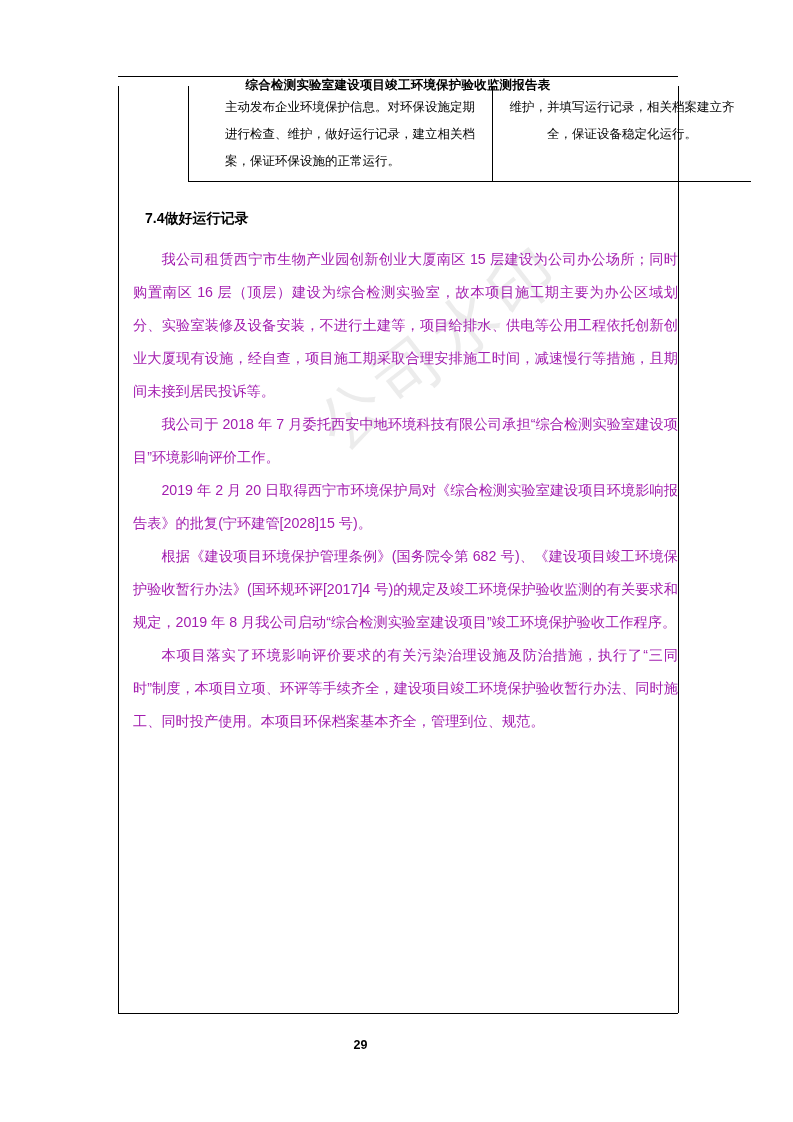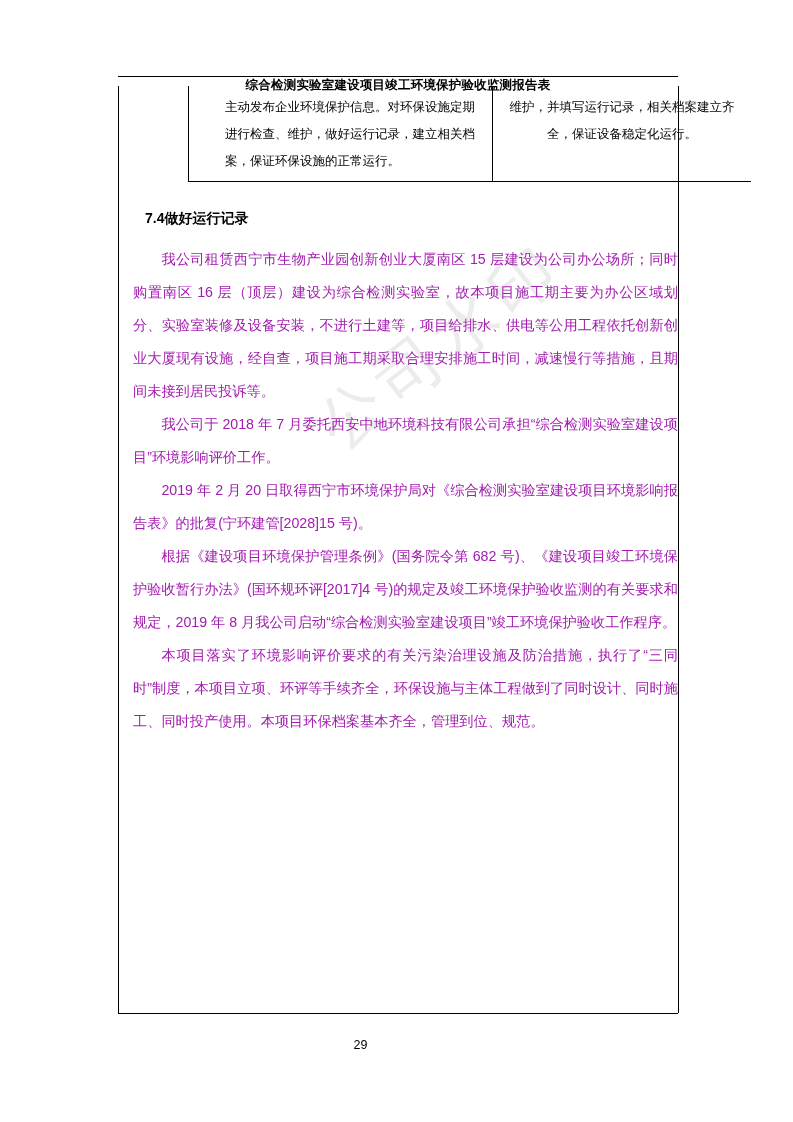--- a/index.html
+++ b/index.html
@@ -139,20 +139,21 @@
   
   .page-num {
     position: absolute;
     left: 0;
     top: 1038px;
     width: 721px;
     text-align: center;
     font-family: "Liberation Sans", "DejaVu Sans", sans-serif;
     font-size: 12.5px;
     color: #000;
+    font-weight: bold;
   }
 </style>
 </head>
 <body>
 
 <div class="page">
   <div class="page-inner">
 
     <div class="header">综合检测实验室建设项目竣工环境保护验收监测报告表</div>
     <div class="header-rule"></div>
@@ -175,19 +176,19 @@
       <span class="num">7.4</span><span>做好运行记录</span>
     </div>
 
     <div class="watermark">公司水印</div>
 
     <div class="body">
       <p>我公司租赁西宁市生物产业园创新创业大厦南区 15 层建设为公司办公场所；同时购置南区 16 层（顶层）建设为综合检测实验室，故本项目施工期主要为办公区域划分、实验室装修及设备安装，不进行土建等，项目给排水、供电等公用工程依托创新创业大厦现有设施，经自查，项目施工期采取合理安排施工时间，减速慢行等措施，且期间未接到居民投诉等。</p>
       <p>我公司于 2018 年 7 月委托西安中地环境科技有限公司承担“综合检测实验室建设项目”环境影响评价工作。</p>
       <p>2019 年 2 月 20 日取得西宁市环境保护局对《综合检测实验室建设项目环境影响报告表》的批复(宁环建管[2028]15 号)。</p>
       <p>根据《建设项目环境保护管理条例》(国务院令第 682 号)、《建设项目竣工环境保护验收暂行办法》(国环规环评[2017]4 号)的规定及竣工环境保护验收监测的有关要求和规定，2019 年 8 月我公司启动“综合检测实验室建设项目”竣工环境保护验收工作程序。</p>
-      <p>本项目落实了环境影响评价要求的有关污染治理设施及防治措施，执行了“三同时”制度，本项目立项、环评等手续齐全，环保设施与主体工程做到了同时设计、同时施工、同时投产使用。本项目环保档案基本齐全，管理到位、规范。</p>
+      <p>本项目落实了环境影响评价要求的有关污染治理设施及防治措施，执行了“三同时”制度，本项目立项、环评等手续齐全，建设项目竣工环境保护验收暂行办法、同时施工、同时投产使用。本项目环保档案基本齐全，管理到位、规范。</p>
     </div>
 
     <div class="page-num">29</div>
 
   </div>
 </div>
 
 </body></html>

